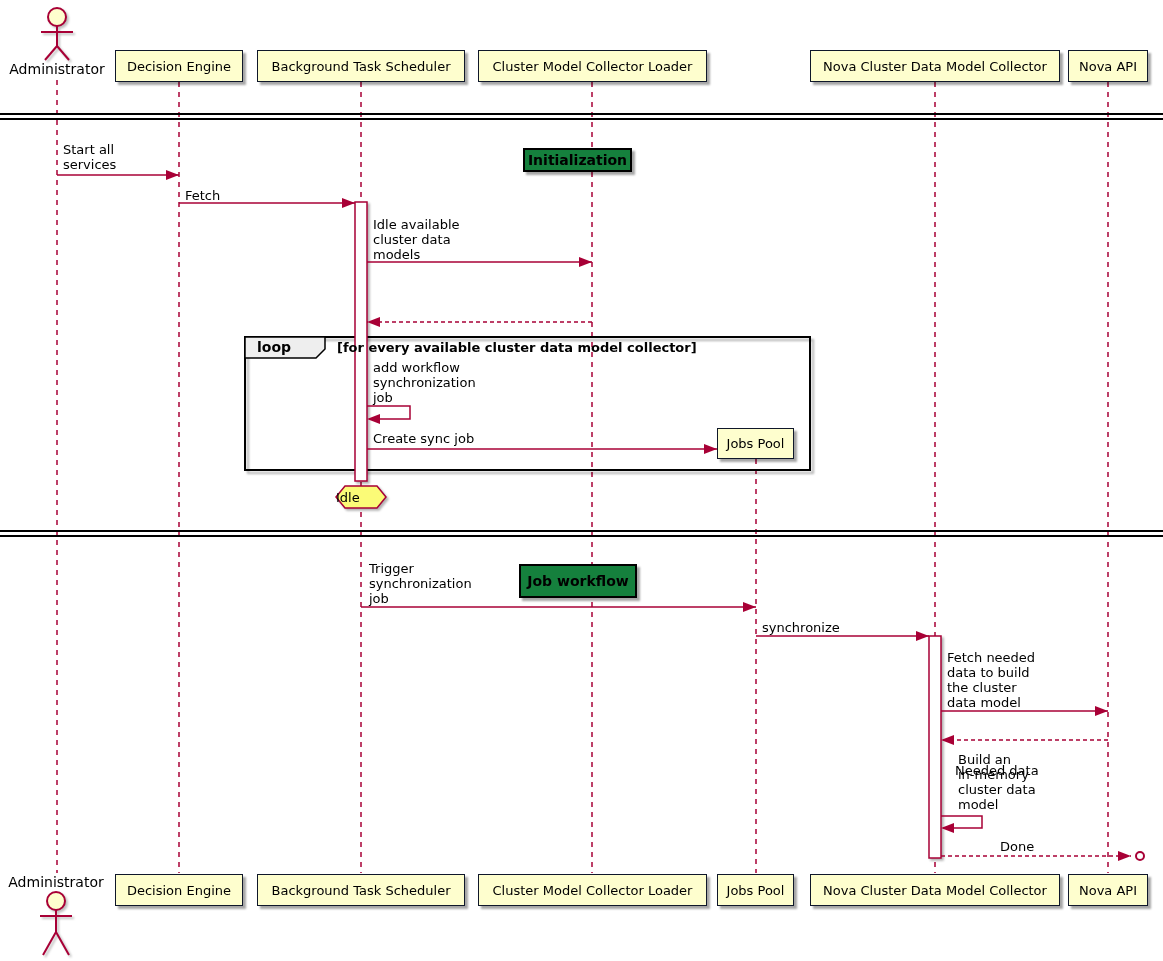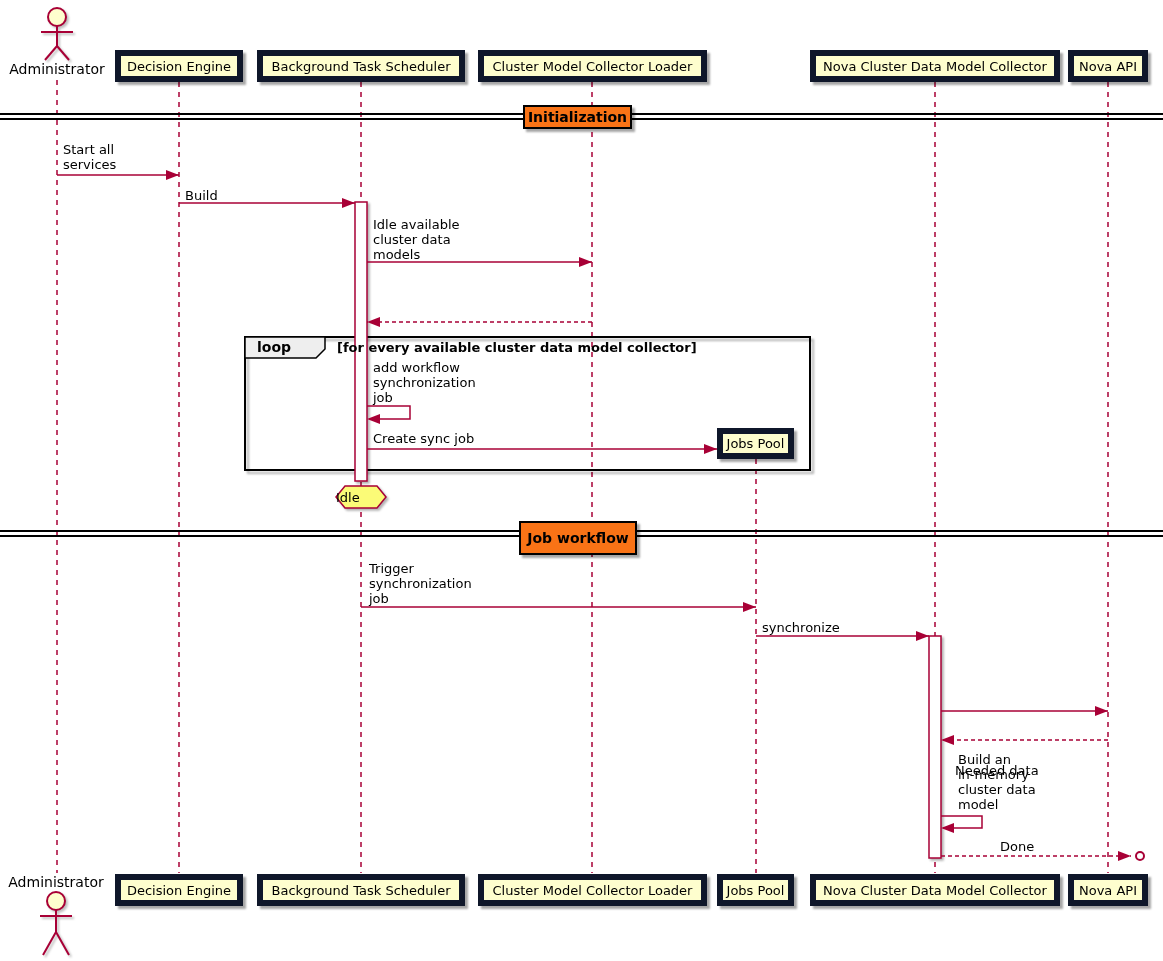--- a/index.html
+++ b/index.html
@@ -1,25 +1,25 @@
 <!DOCTYPE html>
 <html><head>
 <meta charset="utf-8">
 <style>
   html,body{margin:0;padding:0;background:#fff;}
   .canvas{position:relative;width:1163px;height:961px;background:#ffffff;
           font-family:"DejaVu Sans",sans-serif;overflow:hidden;color:#000;}
   svg.overlay{position:absolute;left:0;top:0;z-index:1;}
-  .pbox{position:absolute;height:32px;background:#FEFECE;border:6px solid #0f172a;
+  .pbox{position:absolute;height:32px;background:#FEFECE;border:1px solid #0f172a;
         box-sizing:border-box;display:flex;align-items:center;justify-content:center;
         font-size:13px;white-space:nowrap;box-shadow:3px 3px 2px rgba(0,0,0,0.35);z-index:3;}
   .msg{position:absolute;font-size:13px;line-height:15px;white-space:pre-line;z-index:4;}
-  .divlabel{position:absolute;background:#f97316;border:2px solid #000;box-sizing:border-box;
+  .divlabel{position:absolute;background:#15803d;border:2px solid #000;box-sizing:border-box;
         display:flex;align-items:center;justify-content:center;font-weight:bold;font-size:14px;
-        box-shadow:3px 3px 2px rgba(0,0,0,0.35);z-index:5;white-space:nowrap;}
+        box-shadow:3px 3px 2px rgba(0,0,0,0.35);z-index:5;white-space:nowrap;margin-top:43px;}
   .actorlabel{position:absolute;font-size:14px;text-align:center;z-index:4;white-space:nowrap;}
   .loopop{position:absolute;font-weight:bold;font-size:14px;z-index:4;}
   .guard{position:absolute;font-weight:bold;font-size:13px;z-index:4;white-space:nowrap;}
   .hexlabel{position:absolute;font-size:13px;text-align:left;z-index:4;}
 </style>
 </head>
 <body>
 
 <div class="canvas">
 
@@ -134,32 +134,36 @@
   <div class="pbox" style="left:1068px;top:50px;width:80px;">Nova API</div>
 
   <div class="divlabel" style="left:523px;top:105px;width:109px;height:24px;">Initialization</div>
   <div class="divlabel" style="left:519px;top:521px;width:118px;height:34px;">Job workflow</div>
 
   <div class="loopop" style="left:257px;top:339px;">loop</div>
   <div class="guard" style="left:337px;top:340px;">[for every available cluster data model collector]</div>
 
   <div class="msg" style="left:63px;top:142px;">Start all
 services</div>
-  <div class="msg" style="left:185px;top:188px;">Build</div>
+  <div class="msg" style="left:185px;top:188px;">Fetch</div>
   <div class="msg" style="left:373px;top:217px;">Idle available
 cluster data
 models</div>
   <div class="msg" style="left:373px;top:360px;">add workflow
 synchronization
 job</div>
   <div class="msg" style="left:373px;top:431px;">Create sync job</div>
   <div class="msg" style="left:369px;top:561px;">Trigger
 synchronization
 job</div>
   <div class="msg" style="left:762px;top:620px;">synchronize</div>
+  <div class="msg" style="left:947px;top:650px;">Fetch needed
+data to build
+the cluster
+data model</div>
   <div class="msg" style="left:955px;top:723px;margin-top:40px;">Needed data</div>
   <div class="msg" style="left:947px;top:752px;margin-left:11px;">Build an
 in-memory
 cluster data
 model</div>
   <div class="msg" style="left:1000px;top:839px;">Done</div>
 
   <div class="hexlabel" style="left:336px;top:490px;width:50px;">Idle</div>
 
   <div class="pbox" style="left:717px;top:428px;width:77px;height:31px;">Jobs Pool</div>

